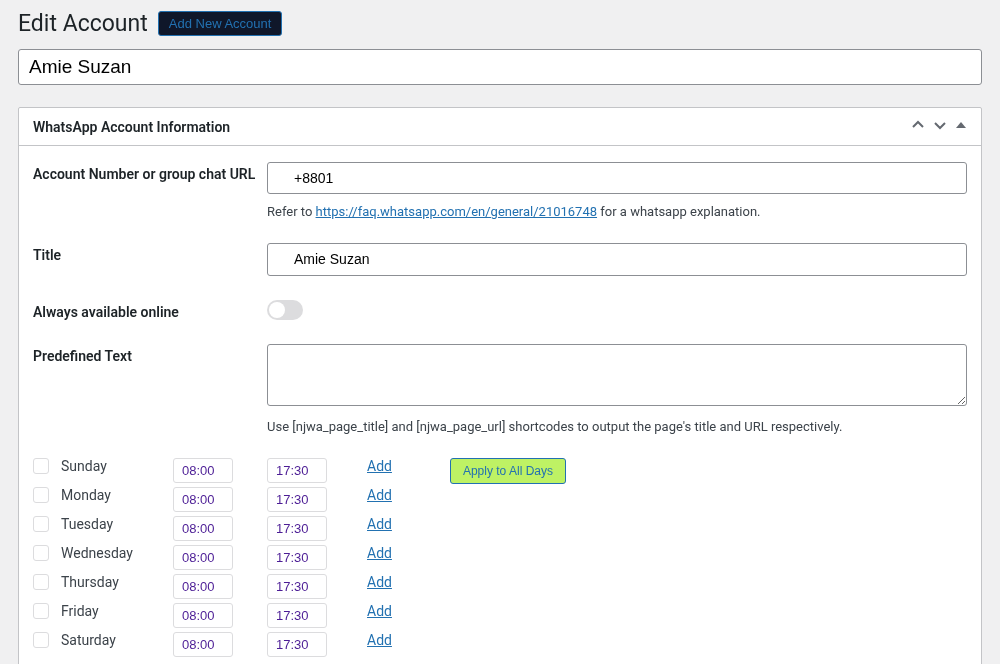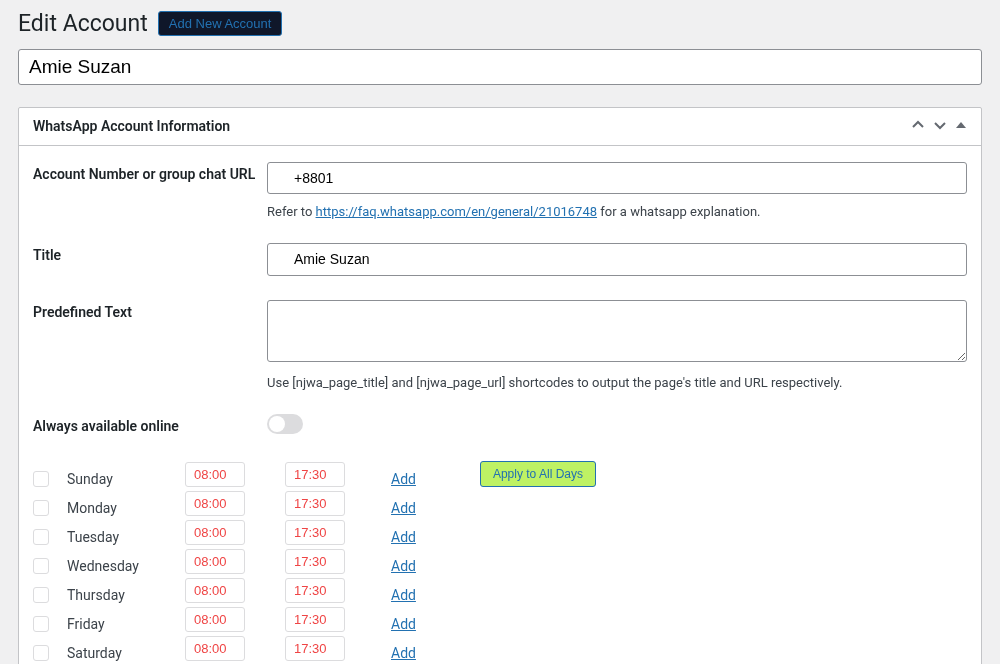--- a/index.html
+++ b/index.html
@@ -39,20 +39,21 @@
     background: #fff;
     margin-bottom: 22px;
   }
   .panel {
     background: #fff;
     border: 1px solid #c3c4c7;
     border-radius: 2px;
   }
   .panel-header {
     display: flex;
+    align-items: center;
     justify-content: space-between;
     padding: 10px 14px;
     border-bottom: 1px solid #c3c4c7;
     font-size: 14px;
     font-weight: 600;
   }
   .panel-controls {
     display: flex;
     gap: 8px;
     color: #646970;
@@ -108,43 +109,43 @@
   .toggle::after {
     content: "";
     position: absolute;
     left: 2px; top: 2px;
     width: 16px; height: 16px;
     background: #fff;
     border-radius: 50%;
   }
   .avail-row {
     display: flex;
-    align-items: flex-end;
-    gap: 8px;
+    align-items: flex-start;
+    gap: 2px;
     height: 29px;
   }
   .chk {
     width: 16px; height: 16px;
     border: 1px solid #dcdcde;
     border-radius: 3px;
     margin-right: 10px;
     flex-shrink: 0;
   }
   .day-name {
     width: 110px;
     font-size: 14px;
     color: #3c434a;
   }
   .time-in {
     width: 60px;
     padding: 4px 8px;
     border: 1px solid #dcdcde;
     border-radius: 3px;
     font-size: 13px;
-    color: #ef4444;
+    color: #4c1d95;
     margin-right: 32px;
     text-align: left;
   }
   .add-link {
     color: #2271b1;
     text-decoration: underline;
     font-size: 14px;
     margin-left: 6px;
   }
   .apply-btn {
@@ -206,34 +207,34 @@
     </div>
 
     <div class="field-row">
       <div class="field-label">Title</div>
       <div class="field-control">
         <input class="text-input" type="text" value="Amie Suzan" style="">
       </div>
     </div>
 
     <div class="field-row">
+      <div class="field-label">Always available online</div>
+      <div class="field-control">
+        <div class="toggle"></div>
+      </div>
+    </div>
+
+    <div class="field-row">
       <div class="field-label">Predefined Text</div>
       <div class="field-control">
         <textarea class="textarea-input" style=""></textarea>
         <div class="help-text">Use [njwa_page_title] and [njwa_page_url] shortcodes to output the page's title and URL respectively.</div>
       </div>
     </div>
 
-    <div class="field-row">
-      <div class="field-label">Always available online</div>
-      <div class="field-control">
-        <div class="toggle"></div>
-      </div>
-    </div>
-
     <div class="field-row" style="margin-bottom:0;">
       <div class="field-control" id="avail-container">
           <div class="avail-row">
             <div class="chk"></div>
             <div class="day-name">Sunday</div>
             <input class="time-in" value="08:00" style="">
             <input class="time-in" value="17:30" style="">
             <a class="add-link" href="#">Add</a>
             <button class="apply-btn">Apply to All Days</button>
           </div>

